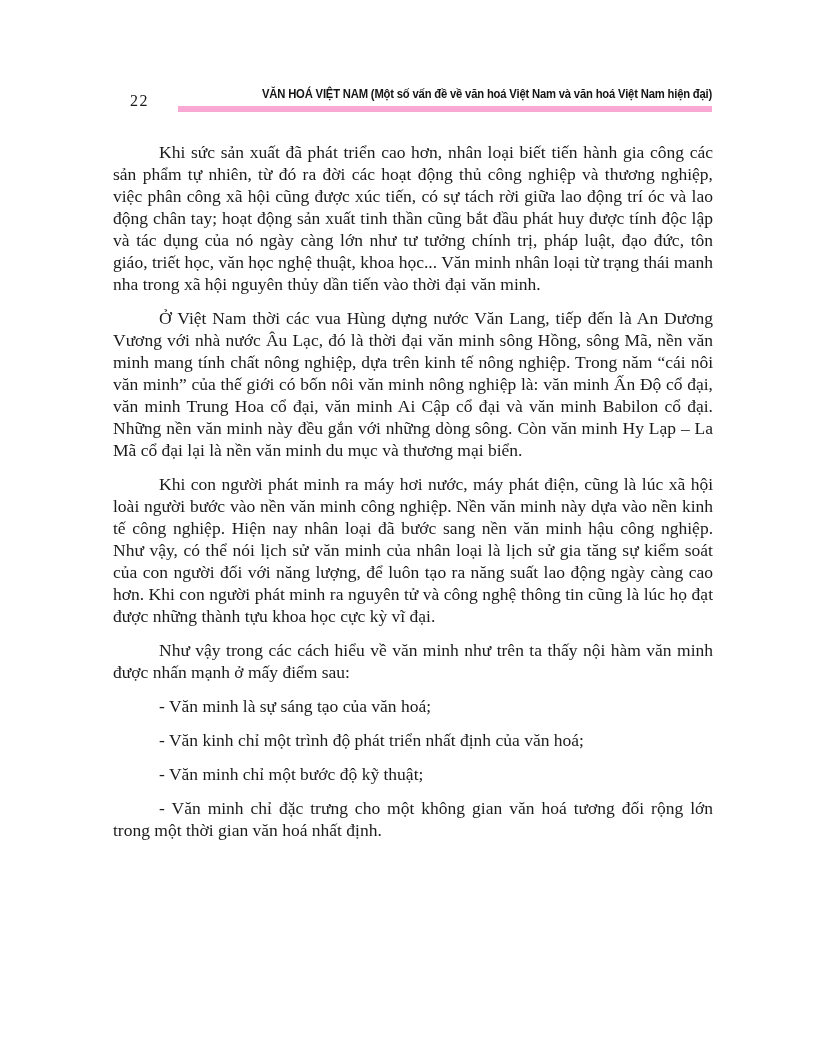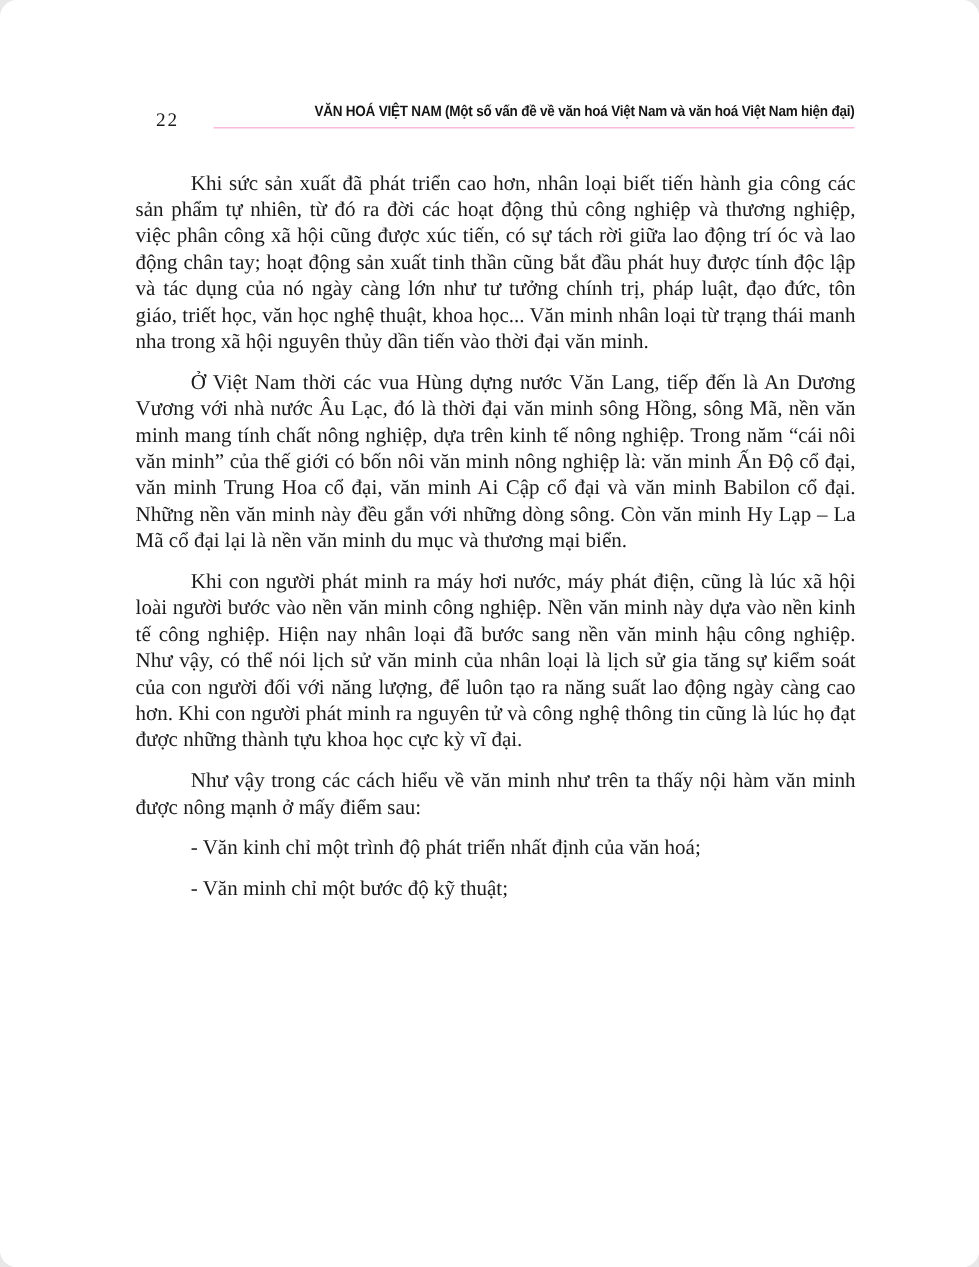--- a/index.html
+++ b/index.html
@@ -4,37 +4,36 @@
 <style>
   html, body { margin: 0; padding: 0; background: #e8e8e8; }
   .page {
     position: relative;
     width: 816px;
     height: 1056px;
     margin: 0 auto;
     background: #ffffff;
     color: #161616;
     overflow: hidden;
-    border-radius: 14px;
   }
   .pagenum {
     position: absolute;
     left: 130px;
     top: 92px;
     font-family: "Liberation Serif", serif;
     font-size: 16px;
     letter-spacing: 1.5px;
     color: #1a1a1a;
   }
   .header-band {
     position: absolute;
     left: 178px;
     top: 84px;
     width: 534px;
-    border-bottom: 1px solid #f9a8d4;
+    border-bottom: 6px solid #f9a8d4;
     padding-bottom: 4px;
     text-align: right;
     white-space: nowrap;
   }
   .header-title {
     display: inline-block;
     font-family: "Liberation Sans", sans-serif;
     font-weight: bold;
     font-size: 12.5px;
     letter-spacing: -0.2px;
@@ -66,18 +65,20 @@
   <div class="pagenum">22</div>
 
   <div class="header-band">
     <span class="header-title">VĂN HOÁ VIỆT NAM (Một số vấn đề về văn hoá Việt Nam và văn hoá Việt Nam hiện đại)</span>
   </div>
 
   <div class="bodytext">
     <p class="para">Khi sức sản xuất đã phát triển cao hơn, nhân loại biết tiến hành gia công các sản phẩm tự nhiên, từ đó ra đời các hoạt động thủ công nghiệp và thương nghiệp, việc phân công xã hội cũng được xúc tiến, có sự tách rời giữa lao động trí óc và lao động chân tay; hoạt động sản xuất tinh thần cũng bắt đầu phát huy được tính độc lập và tác dụng của nó ngày càng lớn như tư tưởng chính trị, pháp luật, đạo đức, tôn giáo, triết học, văn học nghệ thuật, khoa học... Văn minh nhân loại từ trạng thái manh nha trong xã hội nguyên thủy dần tiến vào thời đại văn minh.</p>
     <p class="para">Ở Việt Nam thời các vua Hùng dựng nước Văn Lang, tiếp đến là An Dương Vương với nhà nước Âu Lạc, đó là thời đại văn minh sông Hồng, sông Mã, nền văn minh mang tính chất nông nghiệp, dựa trên kinh tế nông nghiệp. Trong năm “cái nôi văn minh” của thế giới có bốn nôi văn minh nông nghiệp là: văn minh Ấn Độ cổ đại, văn minh Trung Hoa cổ đại, văn minh Ai Cập cổ đại và văn minh Babilon cổ đại. Những nền văn minh này đều gắn với những dòng sông. Còn văn minh Hy Lạp – La Mã cổ đại lại là nền văn minh du mục và thương mại biển.</p>
     <p class="para">Khi con người phát minh ra máy hơi nước, máy phát điện, cũng là lúc xã hội loài người bước vào nền văn minh công nghiệp. Nền văn minh này dựa vào nền kinh tế công nghiệp. Hiện nay nhân loại đã bước sang nền văn minh hậu công nghiệp. Như vậy, có thể nói lịch sử văn minh của nhân loại là lịch sử gia tăng sự kiểm soát của con người đối với năng lượng, để luôn tạo ra năng suất lao động ngày càng cao hơn. Khi con người phát minh ra nguyên tử và công nghệ thông tin cũng là lúc họ đạt được những thành tựu khoa học cực kỳ vĩ đại.</p>
-    <p class="para">Như vậy trong các cách hiểu về văn minh như trên ta thấy nội hàm văn minh được nông mạnh ở mấy điểm sau:</p>
+    <p class="para">Như vậy trong các cách hiểu về văn minh như trên ta thấy nội hàm văn minh được nhấn mạnh ở mấy điểm sau:</p>
+    <p class="para">- Văn minh là sự sáng tạo của văn hoá;</p>
     <p class="para">- Văn kinh chỉ một trình độ phát triển nhất định của văn hoá;</p>
     <p class="para">- Văn minh chỉ một bước độ kỹ thuật;</p>
+    <p class="para">- Văn minh chỉ đặc trưng cho một không gian văn hoá tương đối rộng lớn trong một thời gian văn hoá nhất định.</p>
   </div>
 
 </div>
 
 </body></html>

